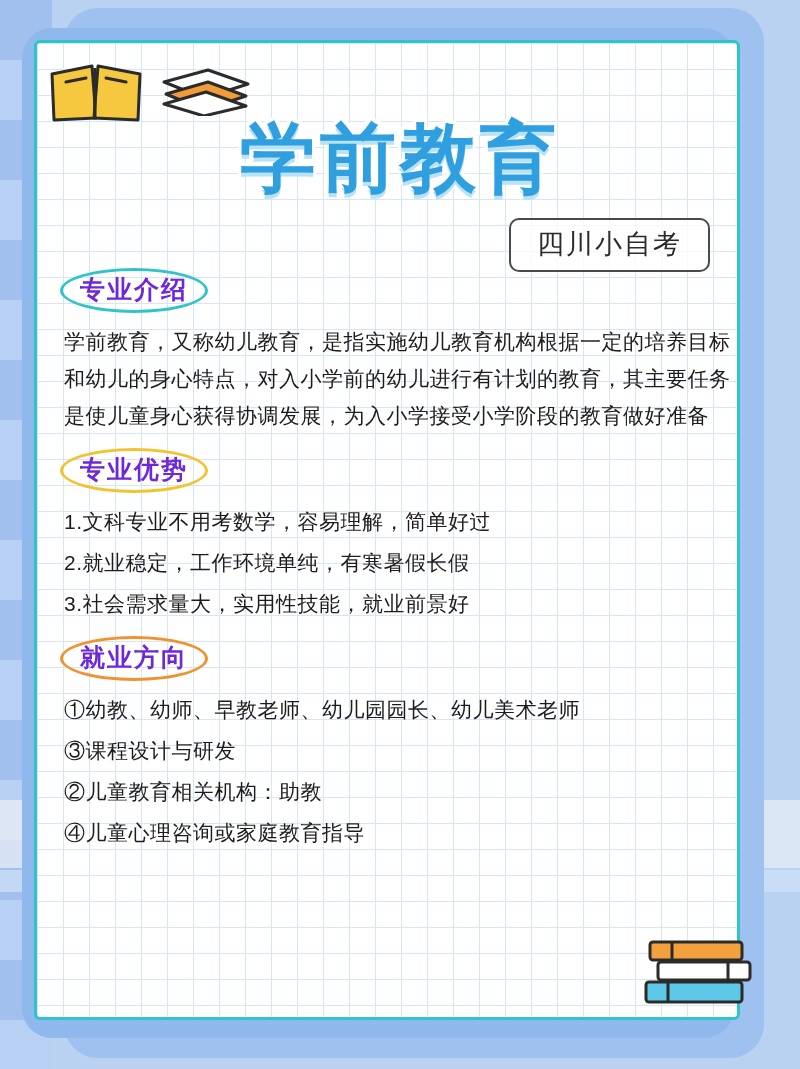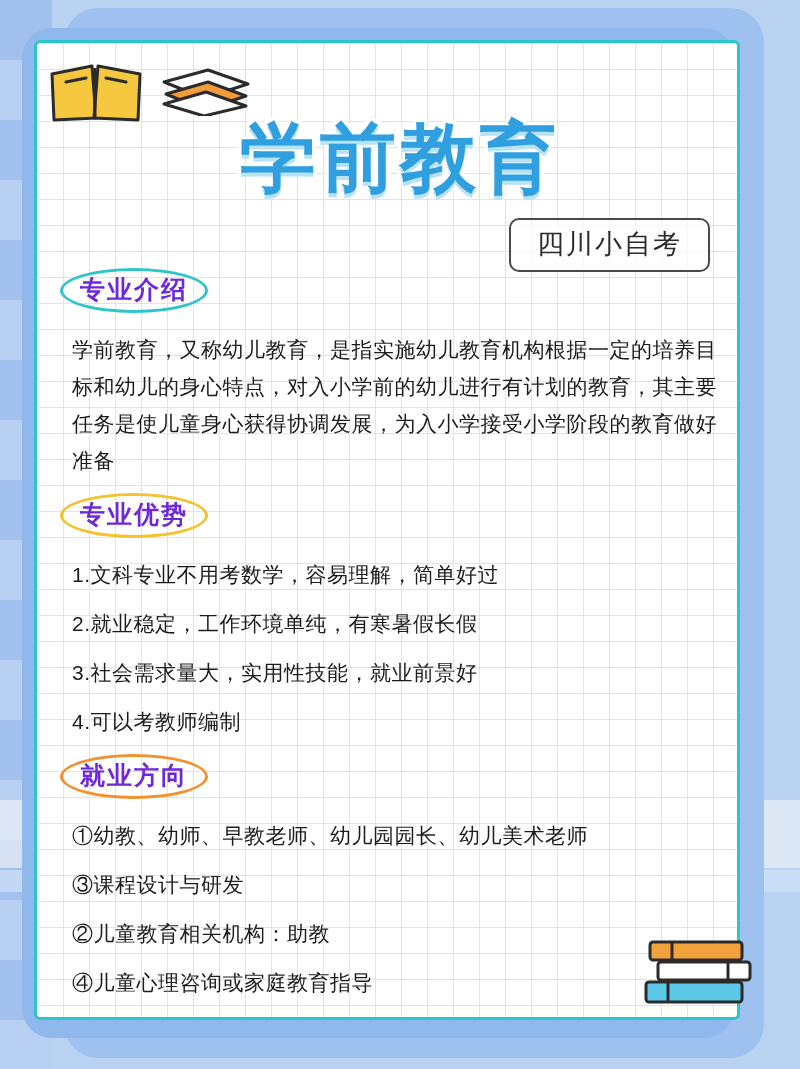--- a/index.html
+++ b/index.html
@@ -156,21 +156,21 @@
   .sec-head.c-yellow .oval { border-color: #f2c230; }
   .sec-head.c-orange .oval { border-color: #f0922f; }
   .sec-head.c-blue   .oval { border-color: #3d82d8; }
 
   .sec-body {
     font-size: 21px;
     line-height: 37px;
     color: #1c1c1c;
     letter-spacing: .5px;
   }
-  .sec-body p { margin: 12px; }
+  .sec-body p { margin: 4px; }
 
   
   svg { display: block; }
 </style>
 </head>
 <body>
 
 <div class="poster">
 
   <div class="bg-stripe-left"></div>
@@ -230,21 +230,20 @@
 
     <div class="section">
       <div class="sec-head c-yellow">
         <span class="oval"></span>
         <span>专业优势</span>
       </div>
       <div class="sec-body">
         <p>1.文科专业不用考数学，容易理解，简单好过</p>
         <p>2.就业稳定，工作环境单纯，有寒暑假长假</p>
         <p>3.社会需求量大，实用性技能，就业前景好</p>
-        <p>4.可以考教师编制</p>
       </div>
     </div>
 
     <div class="section">
       <div class="sec-head c-orange">
         <span class="oval"></span>
         <span>就业方向</span>
       </div>
       <div class="sec-body">
         <p>①幼教、幼师、早教老师、幼儿园园长、幼儿美术老师</p>

